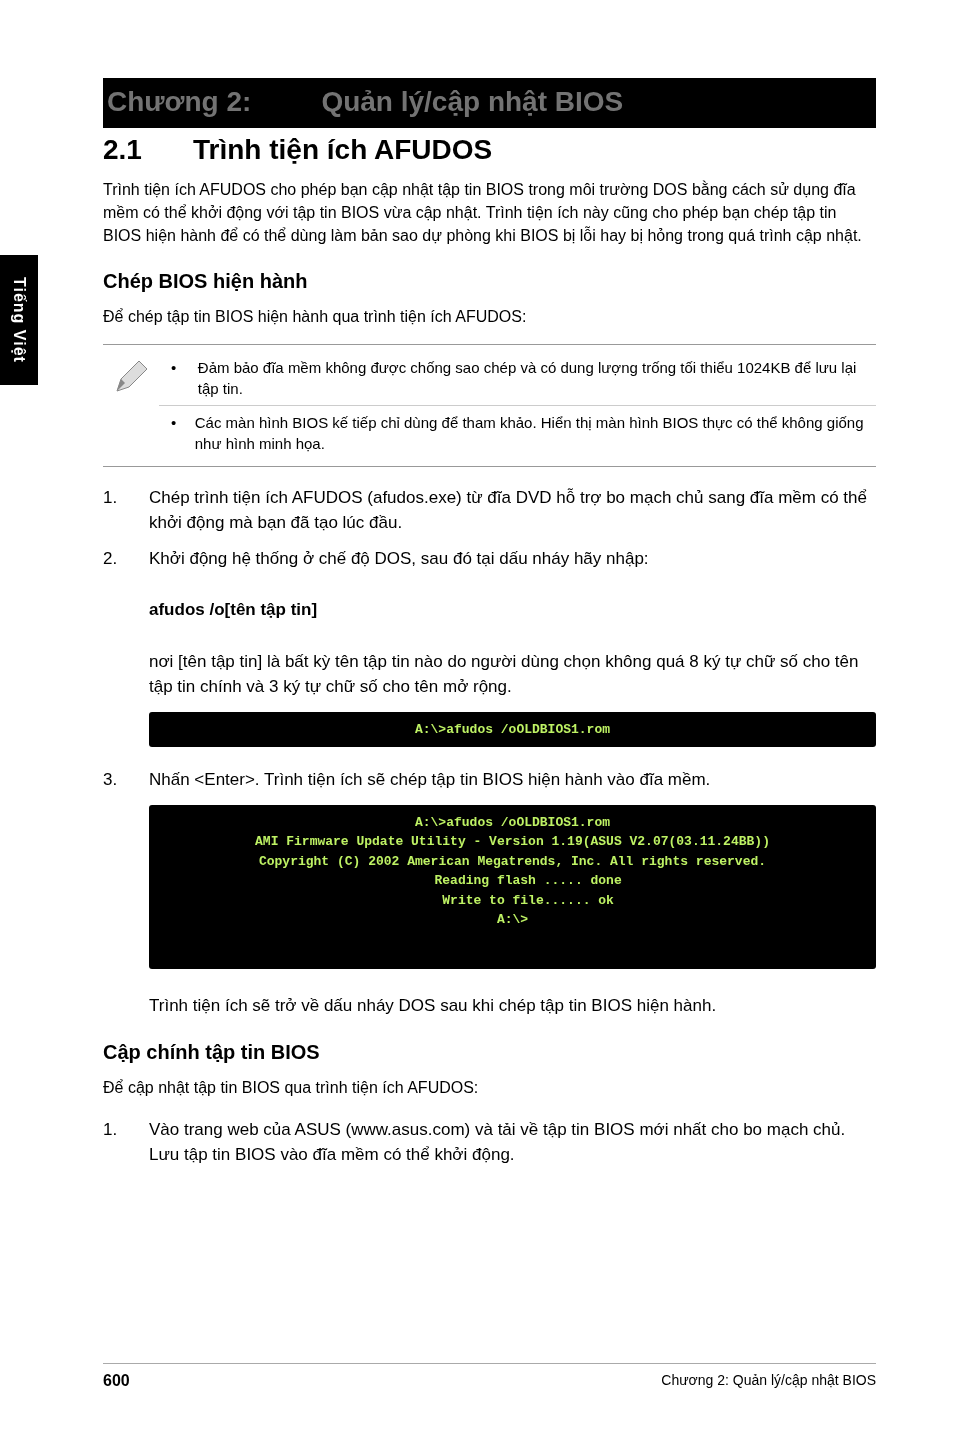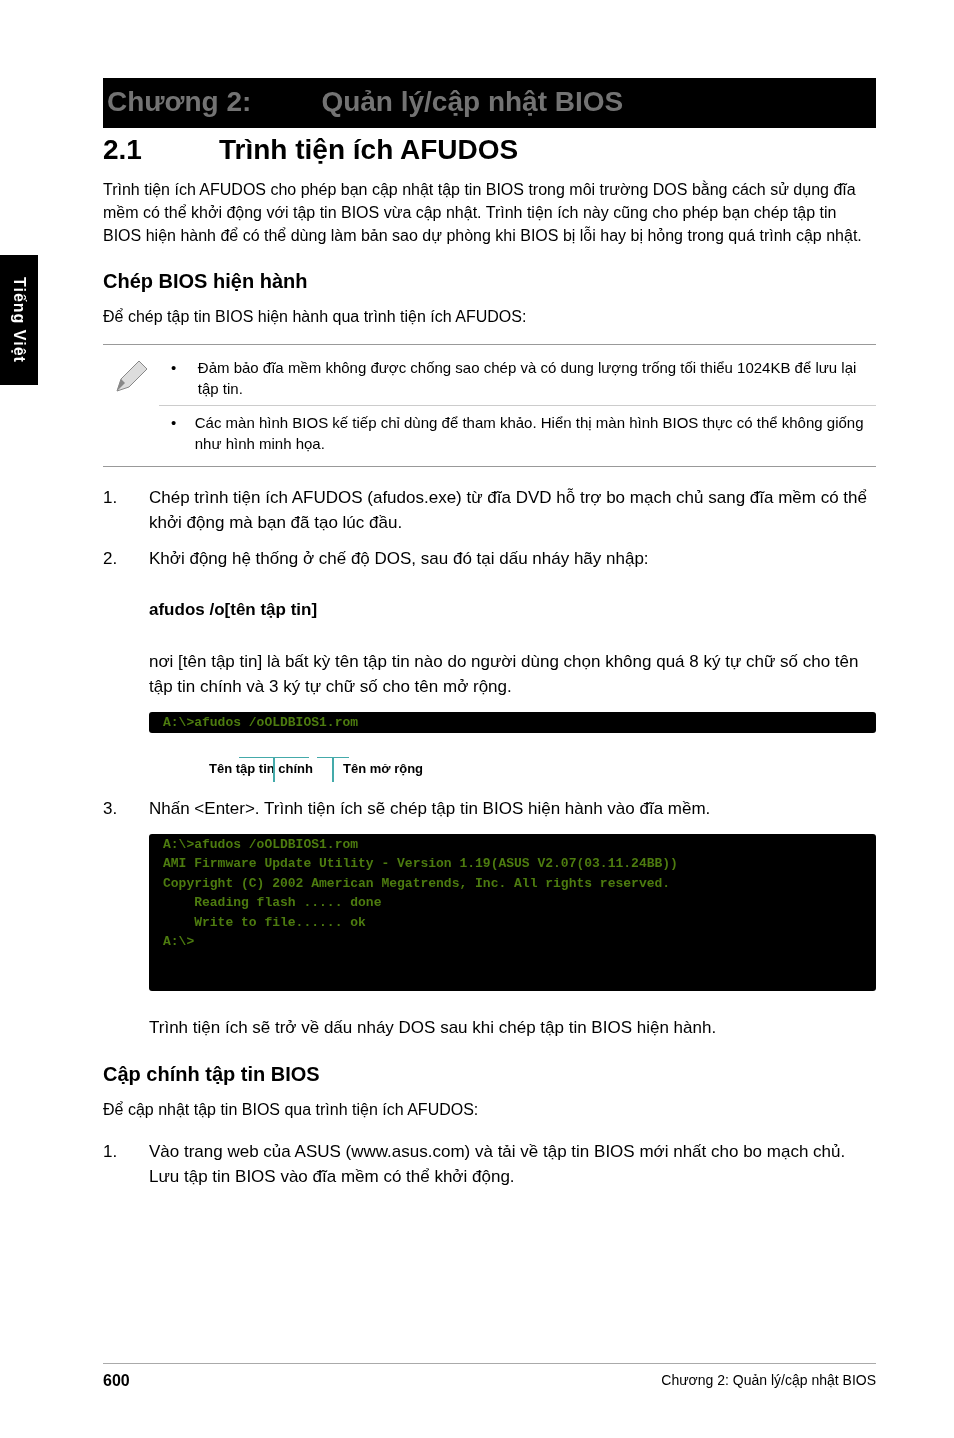--- a/index.html
+++ b/index.html
@@ -42,21 +42,20 @@
     font-weight: bold;
     padding: 8px 4px 10px 4px;
     display: flex;
   }
   .chapter-bar .ch-label { padding-right: 70px; }
   .section-title {
     font-size: 28px;
     font-weight: bold;
     margin-top: 6px;
     display: flex;
-    gap: 26px;
   }
   .section-title .sec-num { display:inline-block; width: 90px; }
   p.body {
     font-size: 16px;
     line-height: 1.45;
     margin-top: 12px;
   }
   .subhead {
     font-size: 20px;
     font-weight: bold;
@@ -103,30 +102,31 @@
     margin-top: 26px;
     font-size: 17px;
     line-height: 1.5;
   }
   .cmd-bold {
     font-weight: bold;
     font-size: 17px;
   }
   .terminal {
     background: #000;
-    color: #4d7c0f;
+    color: #bef264;
     font-family: "Courier New", monospace;
     font-size: 13px;
     font-weight: bold;
-    padding: 1px 14px;
+    padding: 8px 14px;
     margin-left: 46px;
     margin-top: 12px;
     border-radius: 3px;
     white-space: pre;
     line-height: 1.5;
+    text-align: center;
   }
   .annot-wrap {
     margin-left: 46px;
     position: relative;
   }
   .annot-svg {
     position: absolute;
     top: -4px;
     left: 90px;
   }
@@ -204,32 +204,20 @@
       <span class="num">2.</span>
       <span class="txt">Khởi động hệ thống ở chế độ DOS, sau đó tại dấu nháy hãy nhập:</span>
     </li>
   </ol>
 
   <div class="step-sub cmd-bold">afudos /o[tên tập tin]</div>
   <div class="step-sub">nơi [tên tập tin] là bất kỳ tên tập tin nào do người dùng chọn không quá 8 ký tự chữ số cho tên tập tin chính và 3 ký tự chữ số cho tên mở rộng.</div>
 
   <div class="terminal">A:\&gt;afudos /oOLDBIOS1.rom</div>
 
-  <div class="annot-wrap">
-    <svg class="annot-svg" width="200" height="30">
-      <line x1="0" y1="0" x2="70" y2="0" stroke="#4aa" stroke-width="2"></line>
-      <line x1="35" y1="0" x2="35" y2="25" stroke="#4aa" stroke-width="2"></line>
-      <line x1="78" y1="0" x2="110" y2="0" stroke="#4aa" stroke-width="2"></line>
-      <line x1="94" y1="0" x2="94" y2="25" stroke="#4aa" stroke-width="2"></line>
-    </svg>
-    <div class="annot-labels">
-      <span>Tên tập tin chính</span>
-      <span>Tên mở rộng</span>
-    </div>
-  </div>
 
   <ol class="steps" style="margin-top:20px">
     <li>
       <span class="num">3.</span>
       <span class="txt">Nhấn &lt;Enter&gt;. Trình tiện ích sẽ chép tập tin BIOS hiện hành vào đĩa mềm.</span>
     </li>
   </ol>
 
   <div class="terminal" style="padding-bottom:20px">A:\&gt;afudos /oOLDBIOS1.rom
 AMI Firmware Update Utility - Version 1.19(ASUS V2.07(03.11.24BB))

